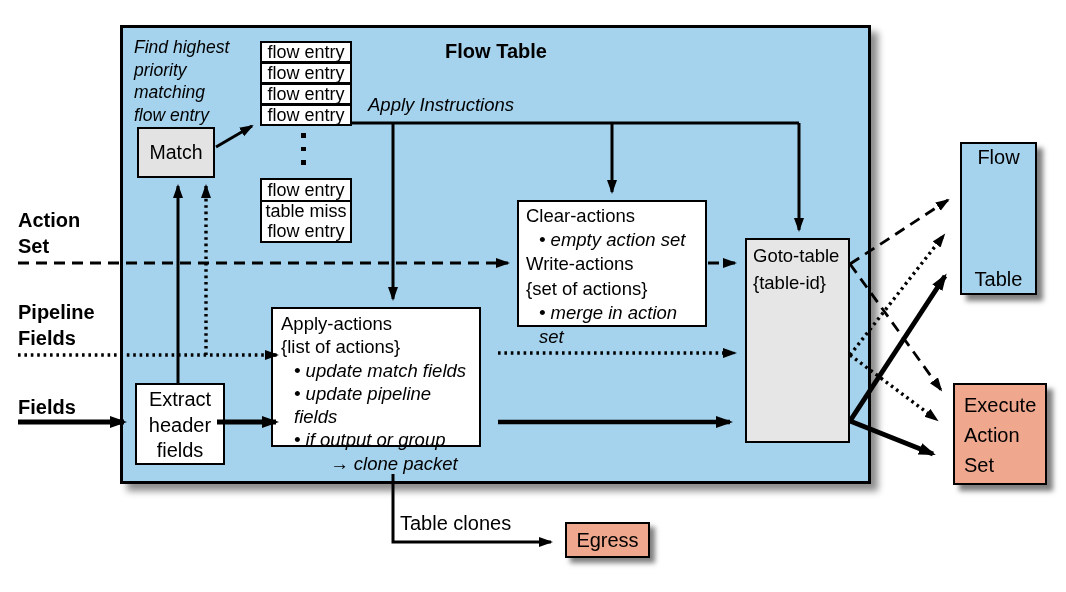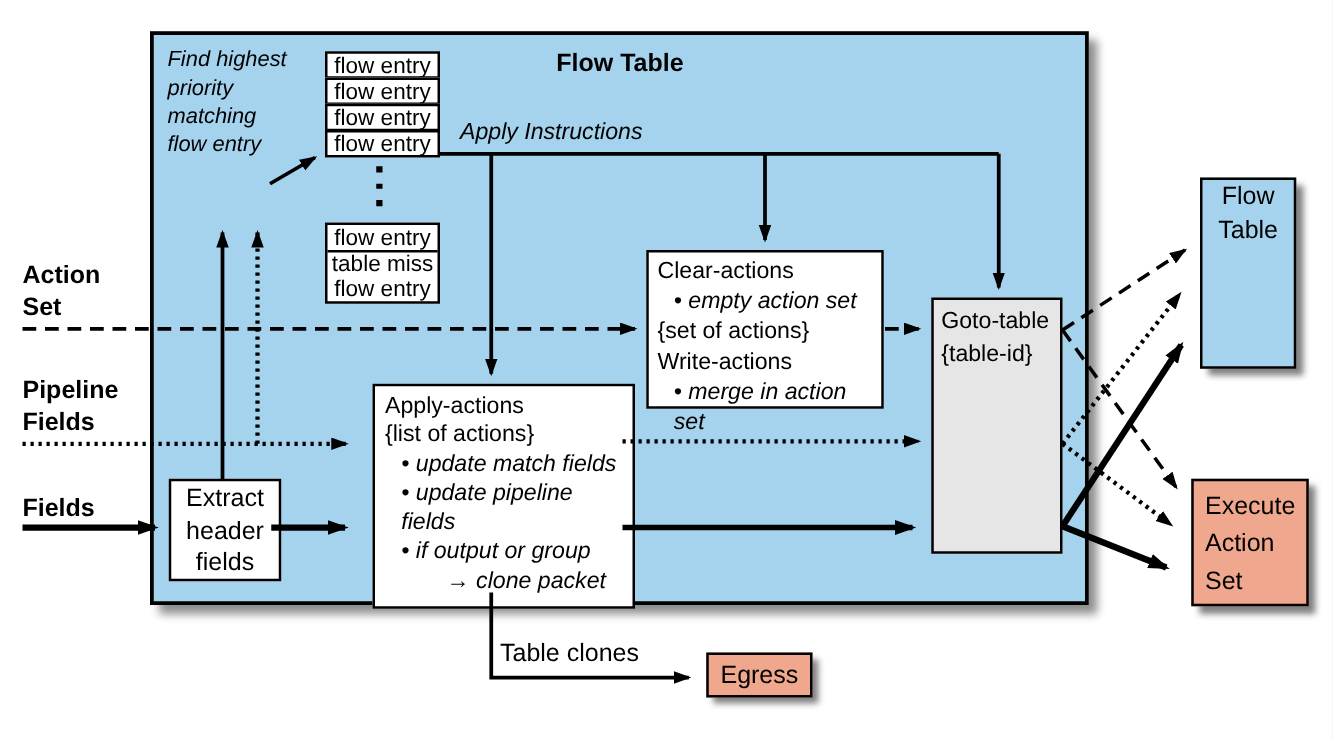--- a/index.html
+++ b/index.html
@@ -26,34 +26,34 @@
   .dots{left:301px;top:133px;z-index:2;display:flex;flex-direction:column;gap:9px;}
   .dots span{width:4.5px;height:4.5px;background:#000;display:block;}
   .missbox{left:260px;top:178px;width:92px;height:65px;font-size:18px;z-index:2;
            background:#fff;border:2px solid #000;box-sizing:border-box;}
   .missbox .r1{height:20px;border-bottom:2px solid #000;display:flex;align-items:center;justify-content:center;}
   .missbox .r2{height:19.5px;display:flex;align-items:center;justify-content:center;}
 
   .applyinstr{left:368px;top:94px;font-style:italic;font-size:18.5px;z-index:2;}
 
   .cwbox{left:517px;top:200px;width:190px;height:127px;padding:2px 0 0 7px;font-size:18.5px;line-height:24.2px;}
-  .aabox{left:298px;top:307px;width:210px;height:180px;padding:3px 0 0 8px;font-size:18.5px;line-height:23.3px;}
+  .aabox{left:271px;top:307px;width:210px;height:140px;padding:3px 0 0 8px;font-size:18.5px;line-height:23.3px;}
   .it{font-style:italic;}
   .ind1{padding-left:13px;}
   .ind2{padding-left:28px;text-align:center;}
 
   .extractbox{left:135px;top:383px;width:90px;height:82px;text-align:center;
               font-size:20px;line-height:25.5px;padding-top:2px;}
   .gotobox{left:745px;top:238px;width:105px;height:205px;background:#e6e6e6;
            padding:3px 0 0 6px;font-size:18.5px;line-height:26.5px;white-space:nowrap;}
 
   .lbl{left:18px;font-weight:bold;font-size:20px;line-height:26px;z-index:2;}
 
   .ftright{left:960px;top:142px;width:77px;height:153px;background:#a5d2ec;border:2px solid #000;
-           box-sizing:border-box;display:flex;flex-direction:column;align-items:center;justify-content:flex-start;
+           box-sizing:border-box;display:flex;flex-direction:column;align-items:center;justify-content:space-between;
            font-size:20px;line-height:27px;box-shadow:6px 6px 5px rgba(0,0,0,.5);z-index:2;}
   .execbox{left:953px;top:383px;width:94px;height:102px;background:#efa78e;border:2px solid #000;
            box-sizing:border-box;padding:5px 0 12px 9px;font-size:20px;line-height:30px;
            box-shadow:6px 6px 5px rgba(0,0,0,.5);z-index:2;}
   .egressbox{left:565px;top:522px;width:85px;height:36px;background:#efa78e;border:2px solid #000;
              box-sizing:border-box;display:flex;align-items:center;justify-content:center;
              font-size:20px;box-shadow:5px 5px 5px rgba(0,0,0,.5);z-index:2;}
   .pclones{left:400px;top:512px;font-size:20px;z-index:2;}
 
   svg.overlay{position:absolute;left:0;top:0;z-index:10;pointer-events:none;}
@@ -67,20 +67,21 @@
   <div class="abs bigbox"></div>
   <div class="abs bigtitle">Flow Table</div>
 
   <div class="abs annotation">
     <div>Find highest</div>
     <div>priority</div>
     <div>matching</div>
     <div>flow entry</div>
   </div>
 
+  <div class="abs graybox matchbox">Match</div>
 
   <div class="abs fe-row" style="top:41px">flow entry</div>
   <div class="abs fe-row" style="top:62px">flow entry</div>
   <div class="abs fe-row" style="top:83px">flow entry</div>
   <div class="abs fe-row" style="top:104px">flow entry</div>
 
   <div class="abs dots">
       <span></span>
       <span></span>
       <span></span>
@@ -90,22 +91,22 @@
     <div class="r1">flow entry</div>
     <div class="r2">table miss</div>
     <div class="r2">flow entry</div>
   </div>
 
   <div class="abs applyinstr">Apply Instructions</div>
 
   <div class="abs whitebox cwbox">
     <div>Clear-actions</div>
     <div class="it ind1">• empty action set</div>
+    <div>Write-actions</div>
     <div>{set of actions}</div>
-    <div>Write-actions</div>
     <div class="it ind1">• merge in action set</div>
   </div>
 
   <div class="abs whitebox aabox">
     <div>Apply-actions</div>
     <div>{list of actions}</div>
     <div class="it ind1">• update match fields</div>
     <div class="it ind1">• update pipeline fields</div>
     <div class="it ind1">• if output or group</div>
     <div class="it ind2">→ clone packet</div>

